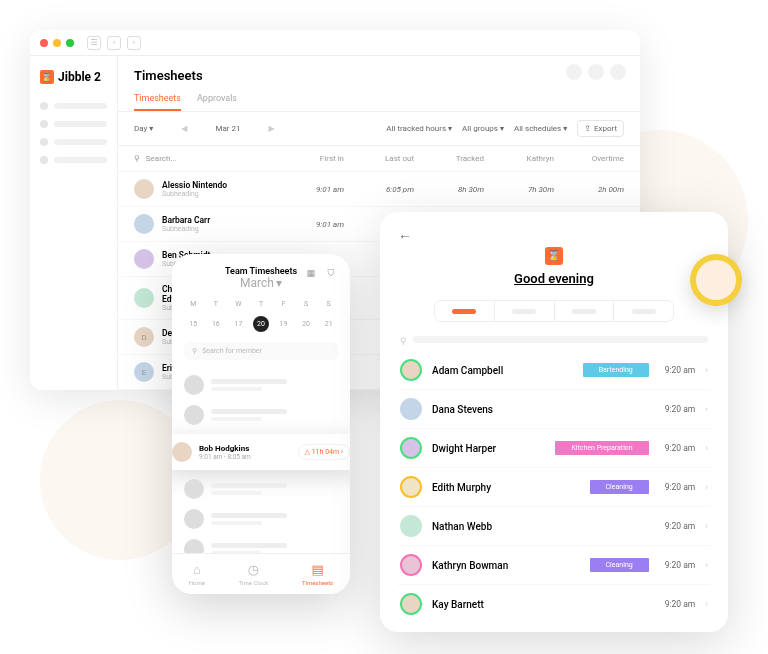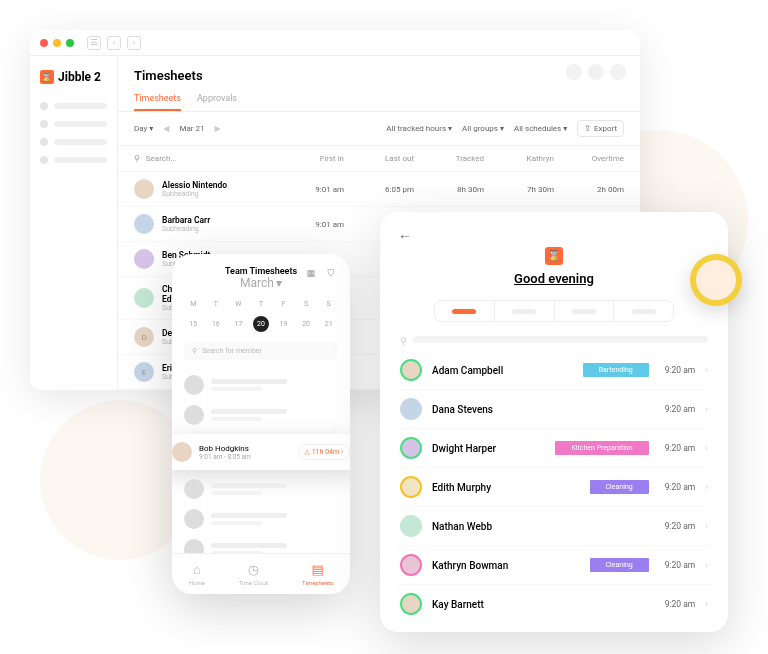--- a/index.html
+++ b/index.html
@@ -26,58 +26,58 @@
 .side-bar { flex:1; height:6px; background:#f0f0f0; border-radius:3px; }
 
 .main { flex:1; display:flex; flex-direction:column; overflow:hidden; }
 .header { padding:12px 16px 0; }
 .header h1 { font-size:13px; font-weight:600; }
 .header-actions { position:absolute; top:34px; right:14px; display:flex; gap:6px; }
 .header-actions span { width:16px; height:16px; border-radius:50%; background:#f2f2f2; }
 .tabs { display:flex; gap:16px; margin-top:10px; font-size:9px; }
 .tab { color:#aaa; padding-bottom:6px; cursor:pointer; }
 .tab.active { color:#ff6b35; border-bottom:2px solid #ff6b35; }
-.toolbar { display:flex; align-items:center; padding:8px 16px; gap:10px; border-top:1px solid #f0f0f0; border-bottom:1px solid #f0f0f0; font-size:8px; color:#666; }
+.toolbar { display:flex; align-items:center; padding:8px 16px; gap:28px; border-top:1px solid #f0f0f0; border-bottom:1px solid #f0f0f0; font-size:8px; color:#666; }
 .toolbar .right { margin-left:auto; display:flex; gap:10px; align-items:center; }
 .chev { color:#ccc; font-size:8px; cursor:pointer; }
 .export-btn { border:1px solid #e5e5e5; border-radius:4px; padding:3px 6px; display:flex; align-items:center; gap:3px; cursor:pointer; }
 
 .table { flex:1; overflow:hidden; }
 .thead { display:flex; padding:8px 16px; font-size:8px; color:#999; border-bottom:1px solid #f5f5f5; }
 .thead .c-name { flex:2; display:flex; align-items:center; gap:6px; }
 .thead .c { flex:1; text-align:right; }
 .trow { display:flex; align-items:center; padding:7px 16px; border-bottom:1px solid #f7f7f7; font-size:9px; }
 .trow .c-name { flex:2; display:flex; align-items:center; gap:8px; }
 .avatar-sm { width:20px; height:20px; border-radius:50%; background:#ddd; display:flex; align-items:center; justify-content:center; font-size:8px; color:#999; flex-shrink:0; overflow:hidden; }
 .avatar-sm.c1{background:#e8d5c4;}.avatar-sm.c2{background:#c4d5e8;}.avatar-sm.c3{background:#d5c4e8;}.avatar-sm.c4{background:#c4e8d5;}
 .name-col { display:flex; flex-direction:column; }
 .name-col .nm { font-weight:600; font-size:8.5px; }
 .name-col .sub { font-size:7px; color:#bbb; }
-.trow .c { flex:1; text-align:right; color:#666; font-size:8px; }
+.trow .c { flex:1; text-align:right; color:#666; font-size:8px;font-style:italic; }
 .leave-badge { font-size:6px; background:#f5f5f5; color:#bbb; padding:2px 6px; border-radius:3px; }
 
 
 .mobile { position:absolute; top:254px; left:172px; width:178px; height:340px; background:#fff; border-radius:20px; box-shadow:0 12px 50px rgba(0,0,0,0.18); overflow:hidden; display:flex; flex-direction:column; }
 .mob-head { padding:12px 14px 6px; text-align:center; position:relative; }
 .mob-head .title { font-size:9px; font-weight:600; }
 .mob-head .sub { font-size:12px; color:#aaa; display:flex; align-items:center; justify-content:center; gap:2px; }
 .mob-head-icons { position:absolute; top:12px; right:12px; display:flex; gap:6px; }
 .mob-head-icons span { width:14px; height:14px; display:flex; align-items:center; justify-content:center; font-size:9px; color:#999; }
 .cal-row { display:flex; justify-content:space-around; padding:4px 10px; font-size:7px; color:#aaa; }
 .cal-row.days span { width:16px; text-align:center; }
 .cal-row.dates span { width:16px; height:16px; display:flex; align-items:center; justify-content:center; border-radius:50%; cursor:pointer; }
 .cal-row.dates span.active { background:#222; color:#fff; }
 .mob-search { margin:6px 12px; padding:5px 8px; background:#fafafa; border-radius:6px; font-size:7px; color:#bbb; display:flex; align-items:center; gap:5px; }
 .mob-list { flex:1; padding:4px 12px; overflow:hidden; }
 .mob-item { display:flex; align-items:center; gap:7px; padding:5px 0; }
 .mob-item .bars { flex:1; display:flex; flex-direction:column; gap:3px; }
 .mob-item .bar1 { height:5px; background:#eee; border-radius:3px; width:60%; }
 .mob-item .bar2 { height:4px; background:#f3f3f3; border-radius:2px; width:40%; }
 .mob-item.highlighted { background:#fff; border-radius:8px; padding:8px; margin:4px -20px; box-shadow:0 6px 24px rgba(0,0,0,0.15); width:calc(100% + 40px); }
-.mob-item.highlighted .nm { font-size:8px; font-weight:400; }
+.mob-item.highlighted .nm { font-size:8px; font-weight:700; }
 .mob-item.highlighted .tm { font-size:6.5px; color:#aaa; }
 .mob-item.highlighted .dur { font-size:7px; color:#ff6b35; margin-left:auto; display:flex; align-items:center; gap:3px; border:1px solid #f0f0f0; border-radius:10px; padding:3px 6px; }
 .mob-nav { display:flex; justify-content:space-around; padding:8px 0; border-top:1px solid #f0f0f0; }
 .mob-nav-item { display:flex; flex-direction:column; align-items:center; gap:2px; font-size:6px; color:#bbb; cursor:pointer; }
 .mob-nav-item.active { color:#ff6b35; }
 
 
 .tablet { position:absolute; top:212px; left:380px; width:348px; height:420px; background:#fff; border-radius:18px; box-shadow:0 12px 50px rgba(0,0,0,0.15); overflow:hidden; display:flex; flex-direction:column; padding:14px 18px 10px; }
 .tab-back { font-size:14px; color:#666; cursor:pointer; }
 .tab-logo { text-align:center; margin-top:2px; }

